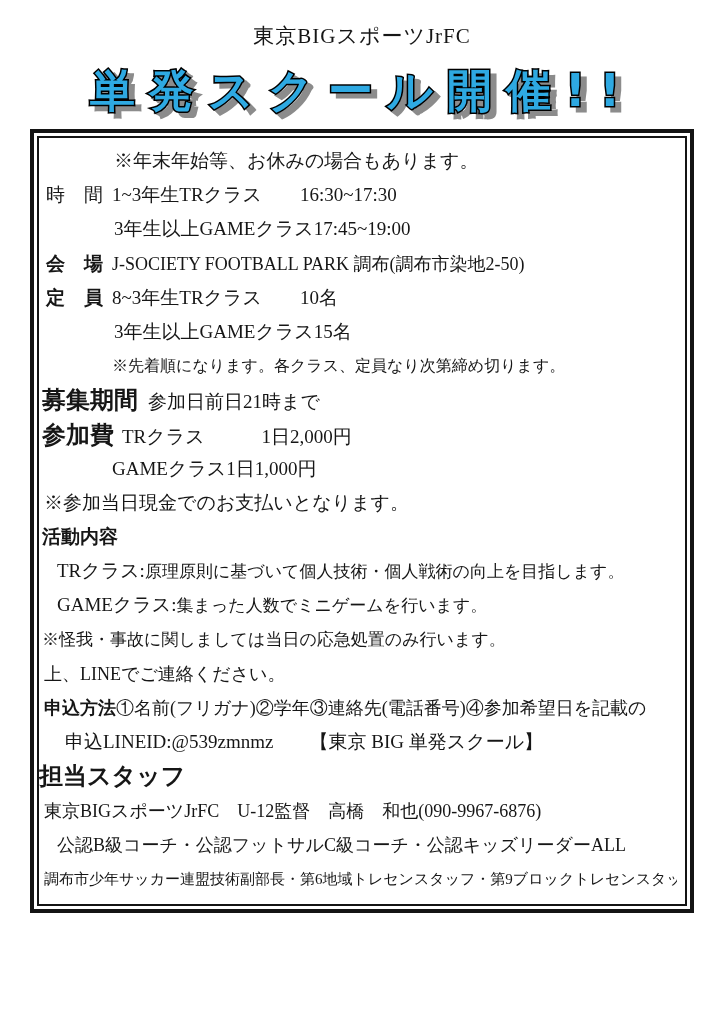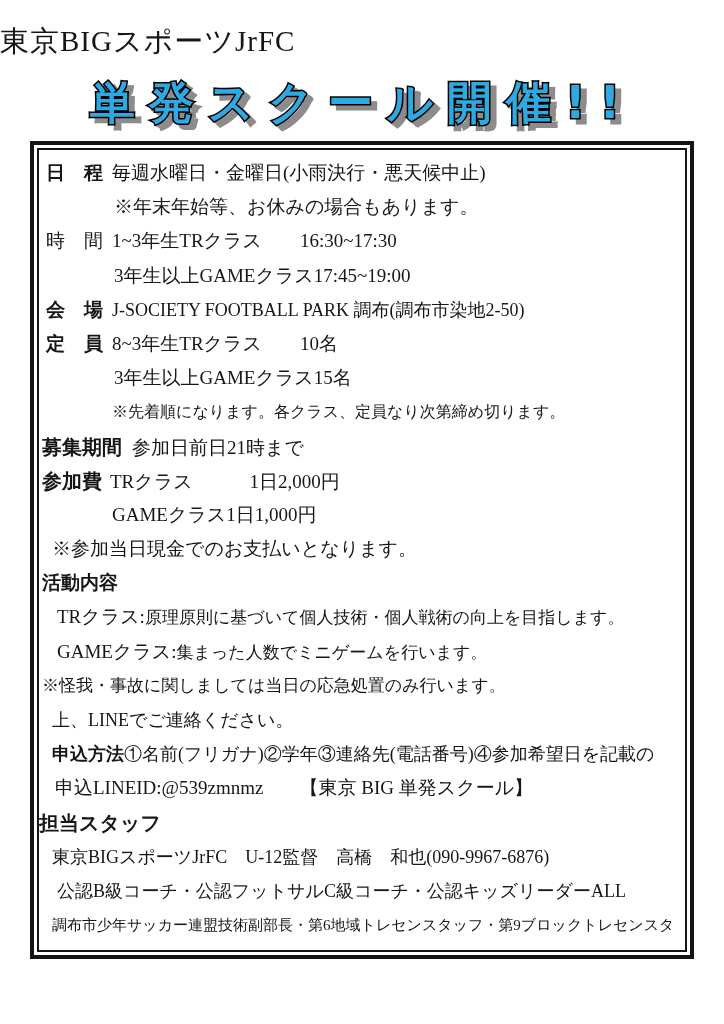--- a/index.html
+++ b/index.html
@@ -9,22 +9,22 @@
   }
   body {
     width: 724px;
     height: 1024px;
     overflow: hidden;
     font-family: "Liberation Serif", "DejaVu Serif", serif;
     color: #161616;
   }
   .page-title {
     margin-top: 22px;
-    text-align: left;
-    font-size: 29px;
+    text-align: center;
+    font-size: 21px;
     letter-spacing: 1px;
     white-space: pre;
   }
   .banner-wrap {
     width: 724px;
     height: 62px;
     margin-top: 13px;
   }
   .banner-wrap svg { display: block; }
   .banner-text {
@@ -54,52 +54,51 @@
   }
   .line {
     height: 34.2px;
     line-height: 34.2px;
     font-size: 19px;
     white-space: pre;
     overflow: hidden;
   }
   .bold { font-weight: bold; }
   .lbl { display: inline-block; width: 66px; }
-  .ind0  { padding-left: 13px; }
+  .ind0  { padding-left: 5px; }
   .ind1  { padding-left: 7px; }
   .ind2  { padding-left: 75px; }
   .ind2b { padding-left: 73px; }
   .ind3  { padding-left: 3px; }
   .ind4  { padding-left: 18px; }
-  .ind5  { padding-left: 16px; }
+  .ind5  { padding-left: 26px; }
   .fs16   { font-size: 16px; }
   .fs17   { font-size: 17px; }
   .fs18   { font-size: 18px; }
   .fs15   { font-size: 15px; }
-  .fs20   { font-size: 20px; }
+  .fs20   { font-size: 24px; }
   .gap10 { margin-left: 10px; }
   .gap8  { margin-left: 8px; }
   .gap36 { margin-left: 36px; }
 </style>
 </head>
 <body>
 
 <div class="page-title">東京BIGスポーツJrFC</div>
 
 <div class="banner-wrap">
   <svg width="724" height="62" viewBox="0 0 724 62" xmlns="http://www.w3.org/2000/svg">
     <text class="banner-text banner-shadow" x="368" y="48" text-anchor="middle" fill="#8C8C8C">単発スクール開催!!</text>
     <text class="banner-text banner-main" x="362" y="43" text-anchor="middle" fill="#2EA9E2">単発スクール開催!!</text>
   </svg>
 </div>
 
 <div class="info-box">
   <div class="info-box-inner">
 
-    <div class="line ind1"><span class="lbl bold">日　程</span><span>毎週水曜日・金曜日(小雨決行・悪天候中止)</span></div>
 
     <div class="line ind2"><span>※年末年始等、お休みの場合もあります。</span></div>
 
     <div class="line ind1"><span class="lbl">時　間</span><span>1~3年生TRクラス　　16:30~17:30</span></div>
 
     <div class="line ind2"><span>3年生以上GAMEクラス17:45~19:00</span></div>
 
     <div class="line ind1"><span class="lbl bold">会　場</span><span class="fs18">J-SOCIETY FOOTBALL PARK 調布(調布市染地2-50)</span></div>
 
     <div class="line ind1"><span class="lbl bold">定　員</span><span>8~3年生TRクラス　　10名</span></div>

